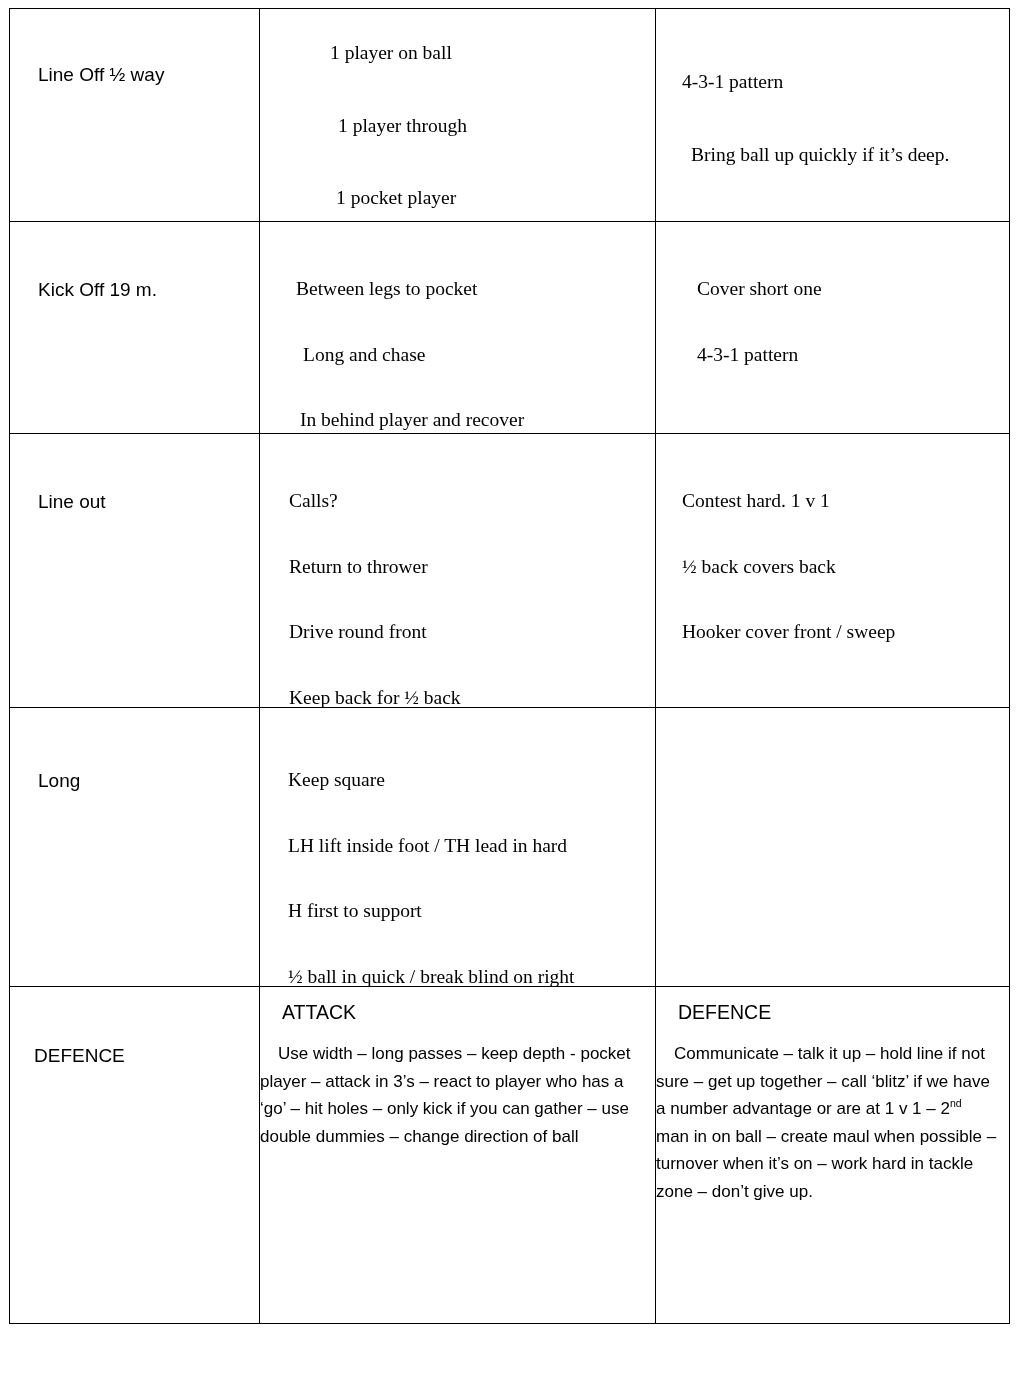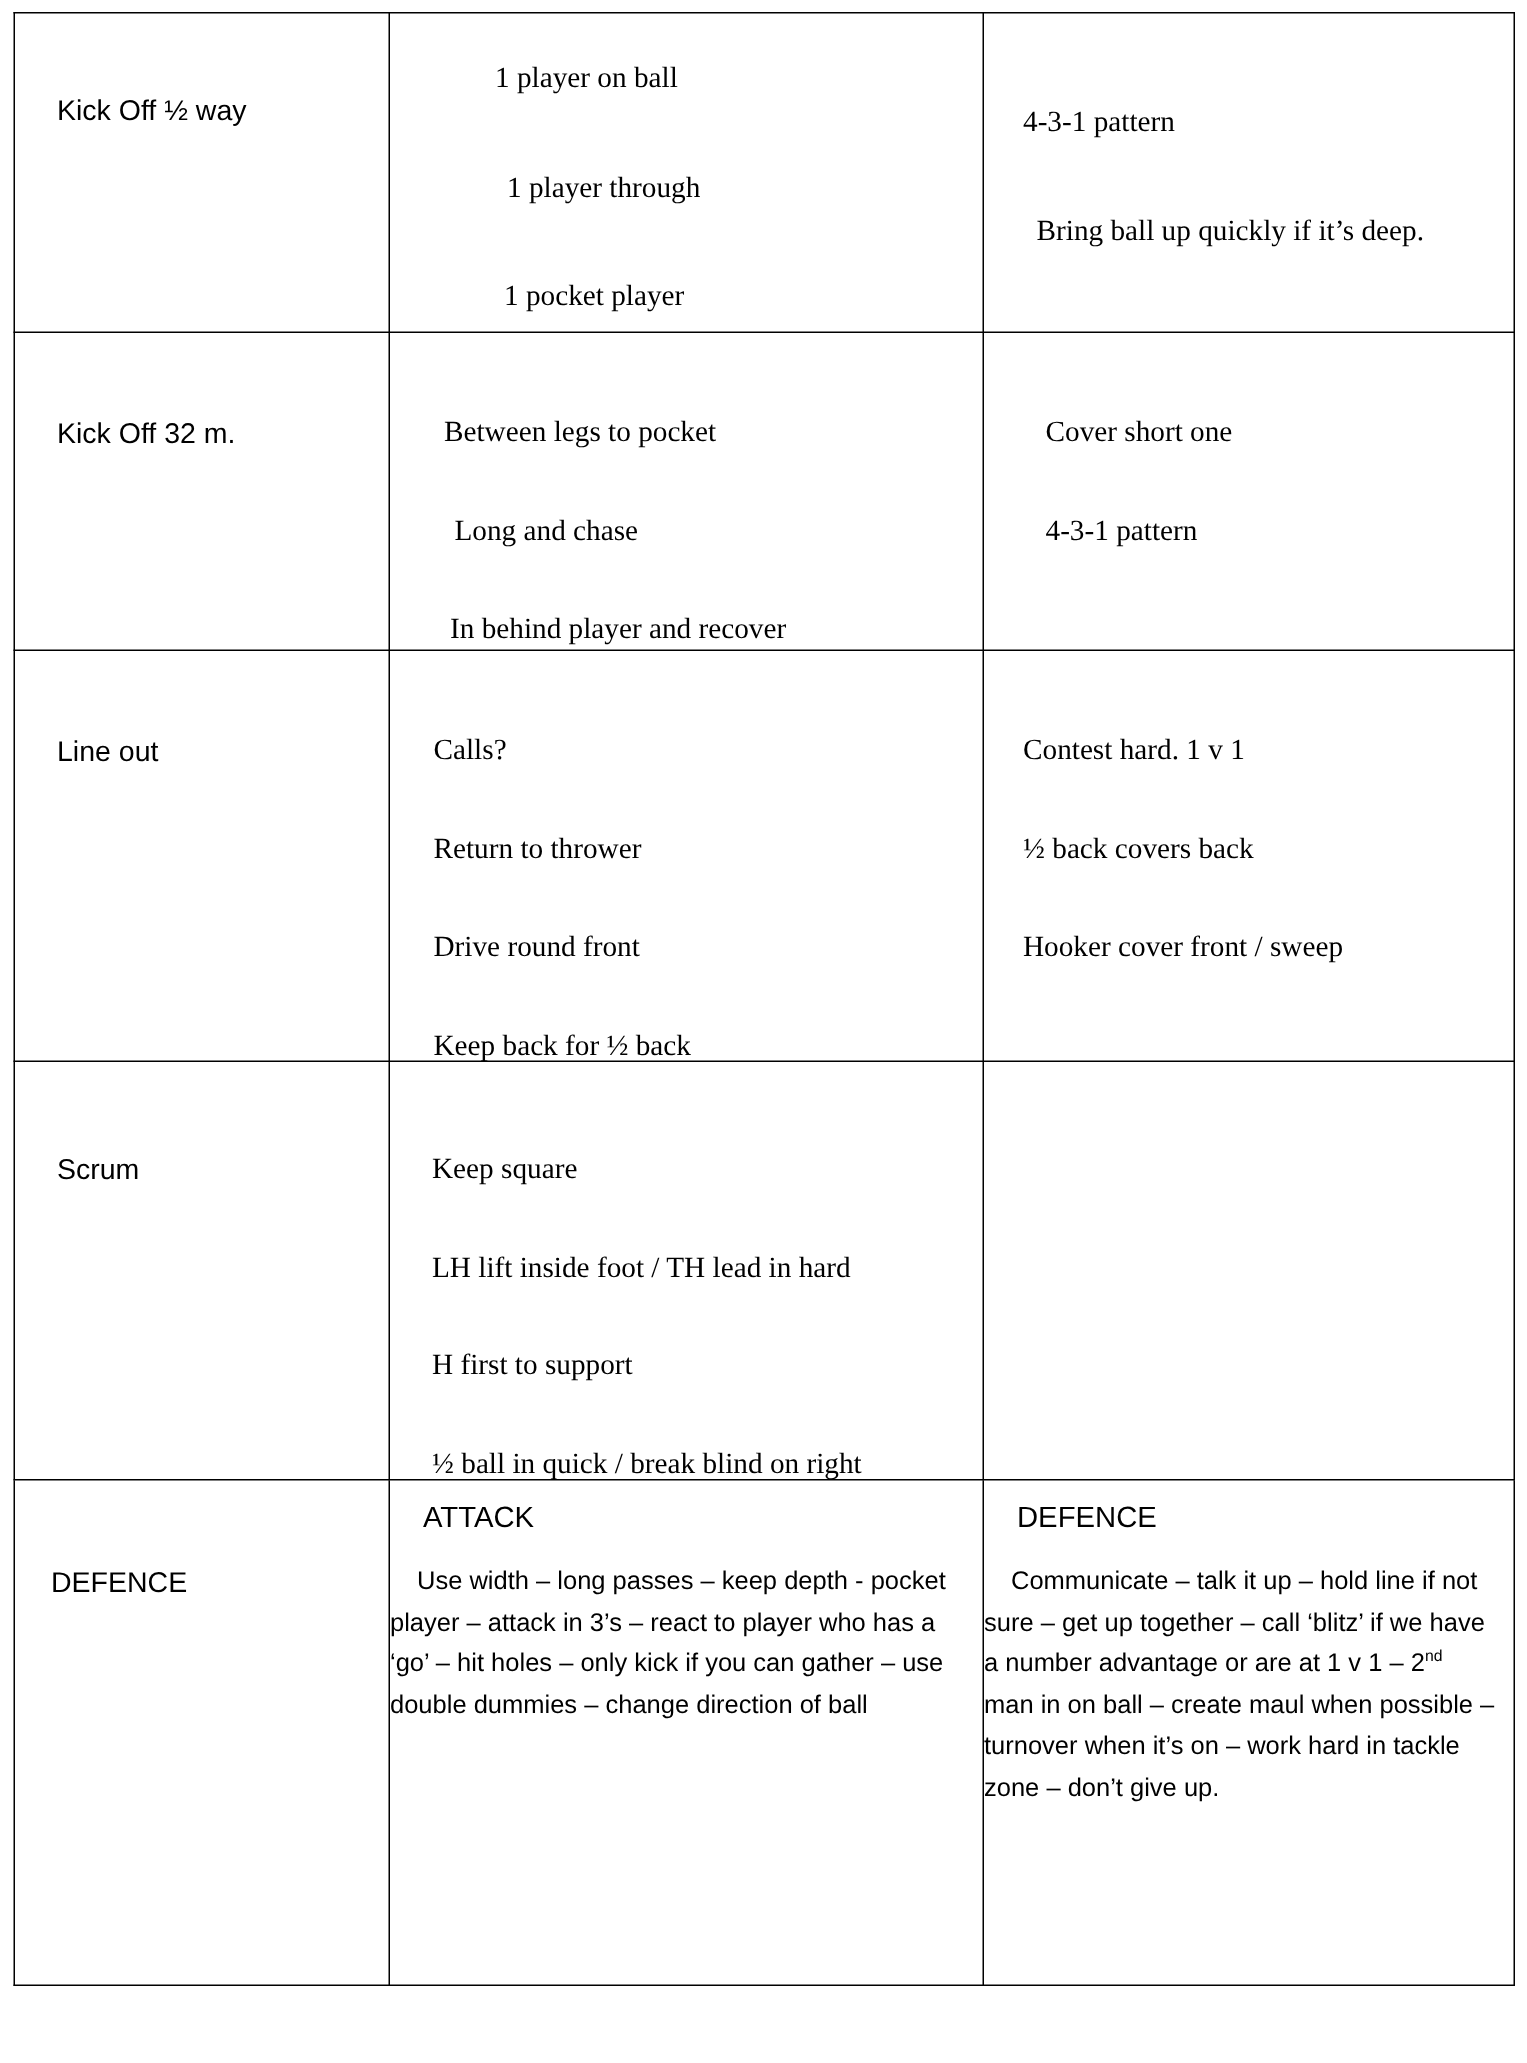--- a/index.html
+++ b/index.html
@@ -107,21 +107,21 @@
       <col class="c-our">
       <col class="c-their">
     </colgroup>
 
     <tbody>
 
 
       <tr class="row-kickoff-half">
         <td>
           <div style="height:55px"></div>
-          <div class="situation-label">Kick Off  ½ way</div>
+          <div class="situation-label">Line Off  ½ way</div>
         </td>
         <td>
           <div class="cell-inner">
             <div style="height:34px"></div>
             <div class="line" style="padding-left:70px">1 player on ball</div>
             <div class="sp-lg"></div>
             <div class="line" style="padding-left:78px">1 player through</div>
             <div class="sp-lg"></div>
             <div class="line" style="padding-left:76px">1 pocket player</div>
           </div>
@@ -132,21 +132,21 @@
             <div class="line" style="padding-left:26px">4-3-1 pattern</div>
             <div class="sp-lg"></div>
             <div class="line" style="padding-left:35px">Bring ball up quickly if it’s deep.</div>
           </div>
         </td>
       </tr>
 
       <tr class="row-kickoff-22">
         <td>
           <div style="height:57px"></div>
-          <div class="situation-label">Kick Off  32 m.</div>
+          <div class="situation-label">Kick Off  19 m.</div>
         </td>
         <td>
           <div class="cell-inner">
             <div style="height:57px"></div>
             <div class="line" style="padding-left:36px">Between legs to pocket</div>
             <div class="sp-md"></div>
             <div class="line" style="padding-left:43px">Long and chase</div>
             <div class="sp-md"></div>
             <div class="line" style="padding-left:40px">In behind player and recover</div>
           </div>
@@ -186,21 +186,21 @@
             <div class="line" style="padding-left:26px">½ back covers back</div>
             <div class="sp-md"></div>
             <div class="line" style="padding-left:26px">Hooker cover front / sweep</div>
           </div>
         </td>
       </tr>
 
       <tr class="row-scrum">
         <td>
           <div style="height:62px"></div>
-          <div class="situation-label">Scrum</div>
+          <div class="situation-label">Long</div>
         </td>
         <td>
           <div class="cell-inner">
             <div style="height:62px"></div>
             <div class="line" style="padding-left:28px">Keep square</div>
             <div class="sp-md"></div>
             <div class="line" style="padding-left:28px">LH lift inside foot / TH lead in hard</div>
             <div class="sp-md"></div>
             <div class="line" style="padding-left:28px">H first to support</div>
             <div class="sp-md"></div>

